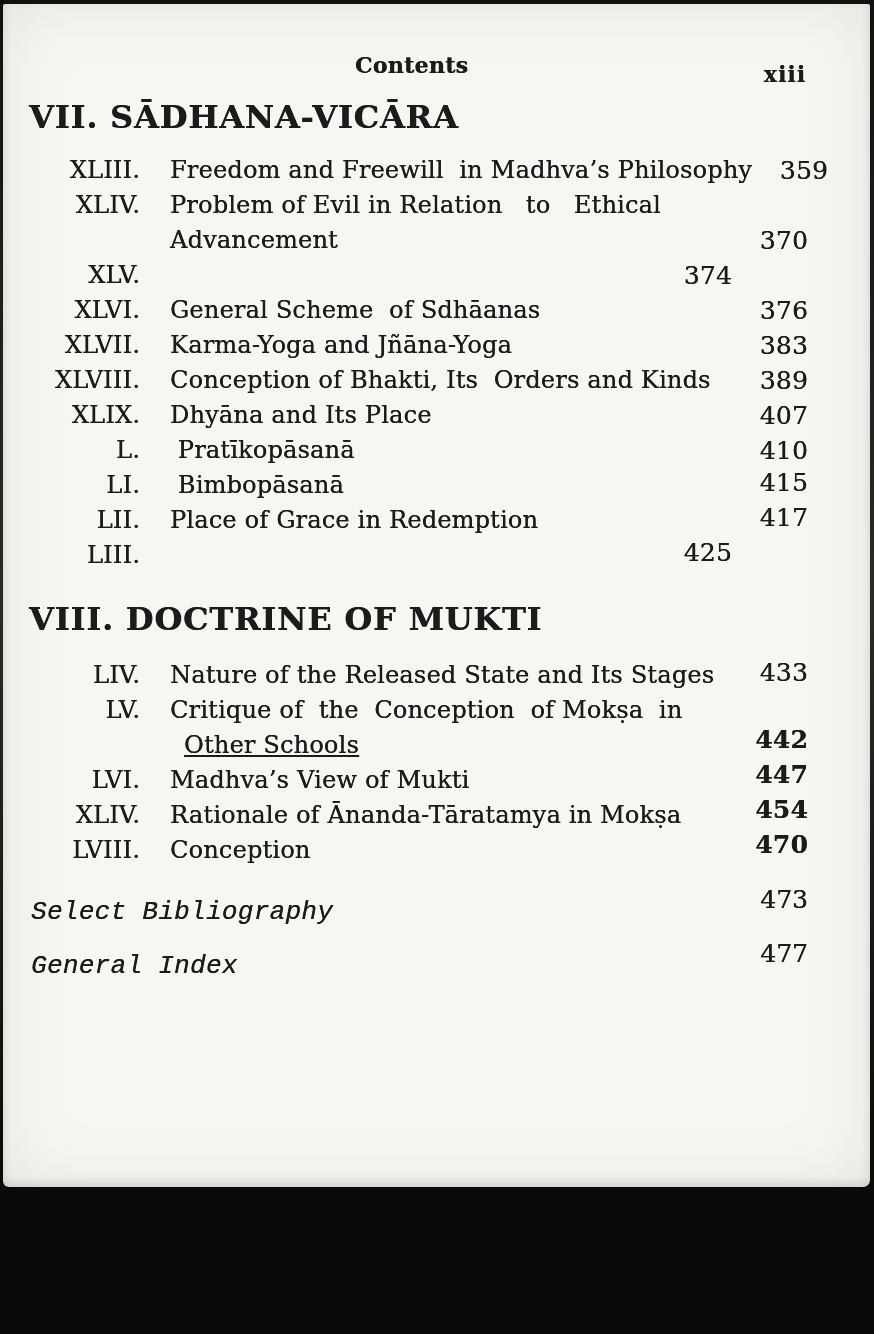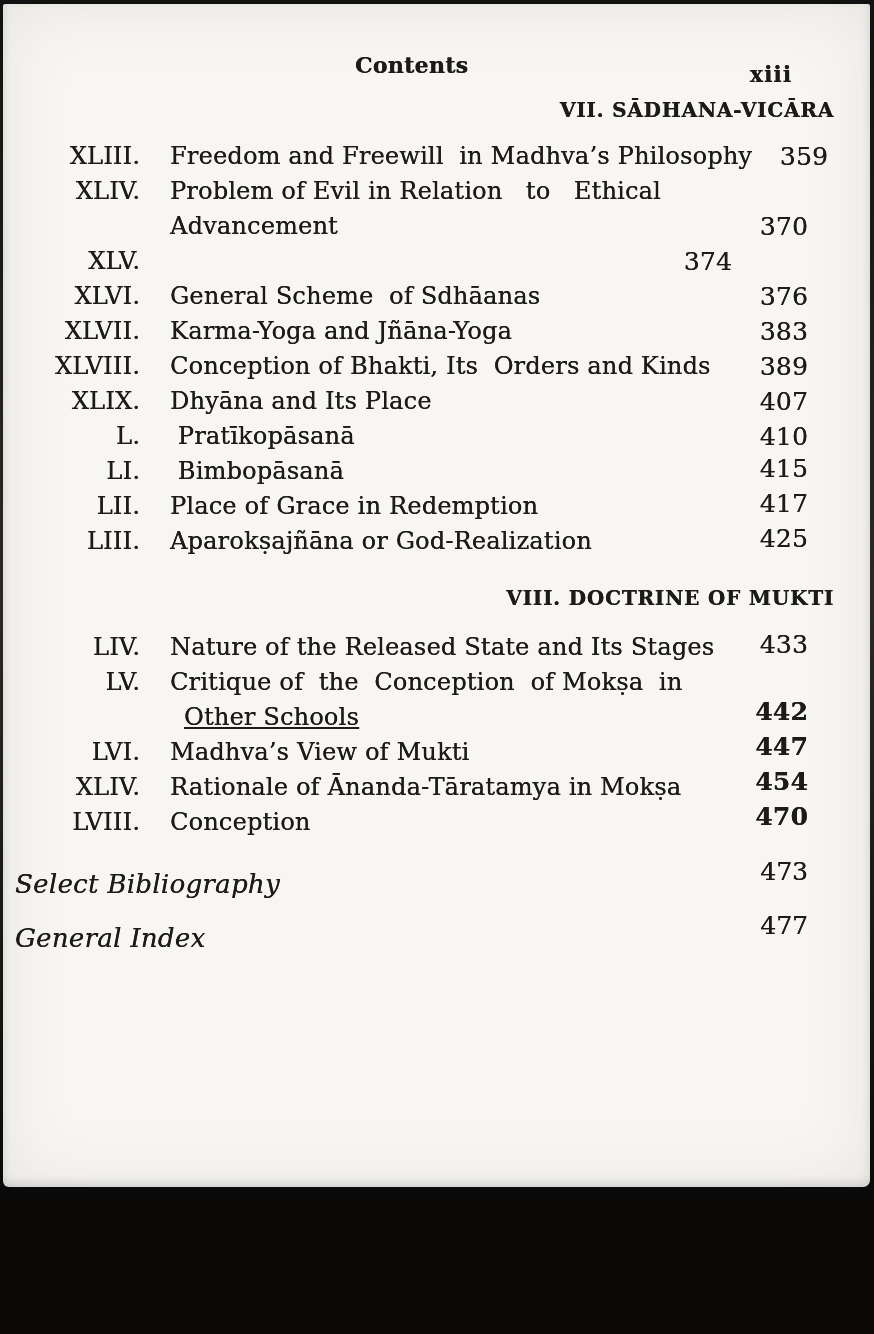--- a/index.html
+++ b/index.html
@@ -40,33 +40,33 @@
     position: absolute;
     left: 352px;
     top: 2px;
     font-size: 22px;
     font-weight: bold;
     letter-spacing: 0.3px;
     text-shadow: 0.3px 0 0 currentColor;
   }
   .folio {
     position: absolute;
-    right: 16px;
+    right: 2px;
     top: 11px;
     font-size: 22px;
     font-weight: bold;
     letter-spacing: 1px;
     text-shadow: 0.3px 0 0 currentColor;
   }
   
   .section-heading {
     margin: 6px 0 17px 0;
-    text-align: right;
+    text-align: left;
     transform: translateX(26px);
-    font-size: 20px;
+    font-size: 32px;
     font-weight: bold;
     letter-spacing: 0.8px;
     text-shadow: 0.3px 0 0 currentColor;
     white-space: pre;
   }
   .section-heading.second {
     margin: 27px 0 20px 0;
   }
   
   .entry {
@@ -106,23 +106,24 @@
   .back-row {
     display: grid;
     grid-template-columns: 1fr 76px;
     font-size: 26px;
     line-height: 40px;
     margin-top: 14px;
     text-shadow: 0.25px 0 0 currentColor;
   }
   .back-title {
     font-style: italic;
-    padding-left: 12px;
+    padding-left: 28px;
     letter-spacing: 0.3px;
     white-space: pre;
+    font-family: Liberation Mono, monospace;
   }
   .back-row .pg {
     font-style: normal;
     transform: translateY(-12px);
   }
 </style>
 </head>
 <body>
 
 <div class="scan-frame">
@@ -190,21 +191,20 @@
       </div>
 
       <div class="entry">
         <span class="num">LII.</span>
         <span class="title">Place of Grace in Redemption</span>
         <span class="pg drift1">417</span>
       </div>
 
       <div class="entry">
         <span class="num">LIII.</span>
-        <span class="title">Aparokṣajñāna or God-Realization</span>
         <span class="pg drift1">425</span>
       </div>
 
       <div class="section-heading second">VIII. DOCTRINE OF MUKTI</div>
 
       <div class="entry">
         <span class="num">LIV.</span>
         <span class="title">Nature of the Released State and Its Stages</span>
         <span class="pg drift1">433</span>
       </div>

